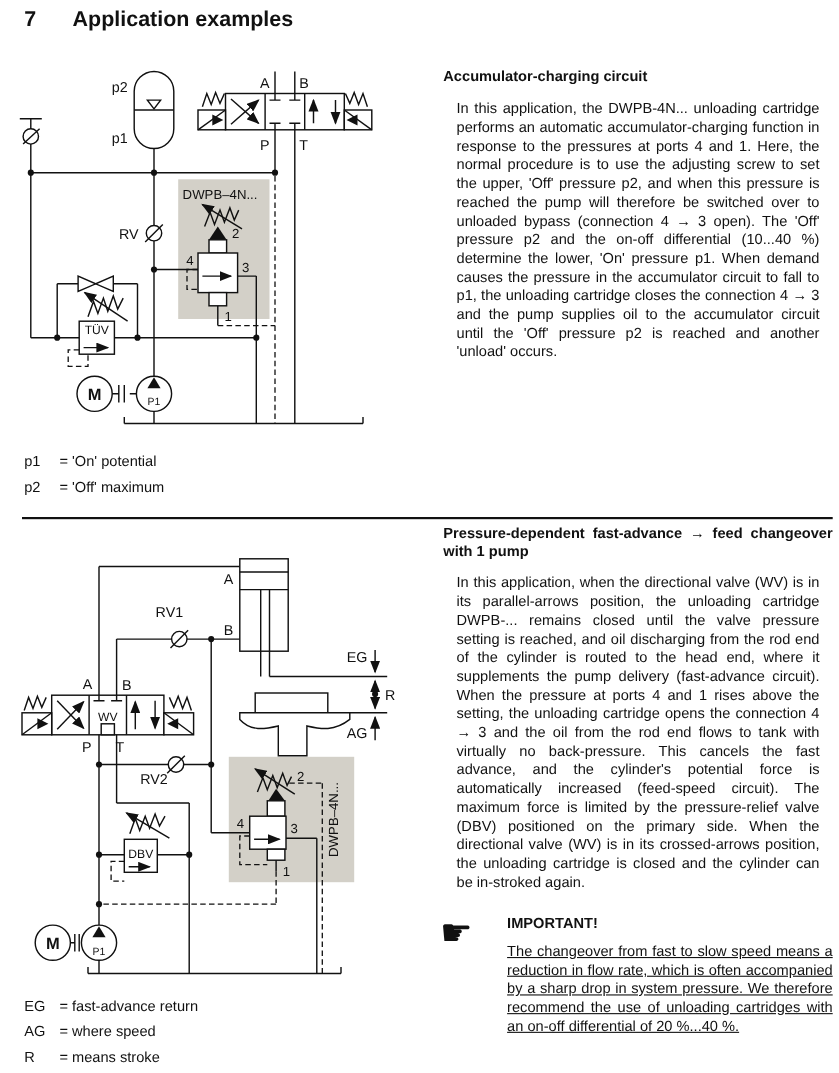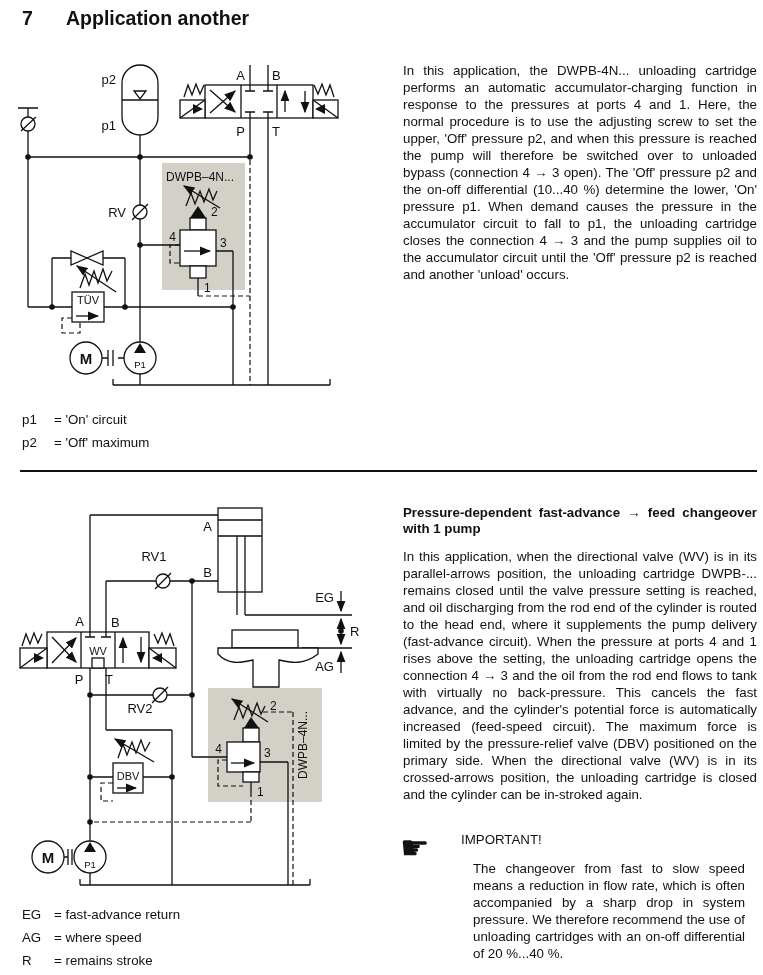--- a/index.html
+++ b/index.html
@@ -2,51 +2,51 @@
 <html><head>
 <meta charset="utf-8">
 <style>
   html,body{margin:0;padding:0;background:#fff;}
   .page{position:relative;width:763px;height:975px;background:#fff;overflow:hidden;
         font-family:"Liberation Sans",sans-serif;color:#111;}
   .title{position:absolute;left:22px;top:7px;font-size:19.5px;font-weight:bold;display:flex;}
   .title .num{width:44px;}
   .col{position:absolute;left:403px;width:354px;font-size:13.3px;line-height:17px;text-align:justify;}
   .col h3{margin:0 0 11px 0;font-size:13.3px;line-height:16px;font-weight:bold;text-align:justify;}
-  .col p{margin:0;}
+  .col p{margin:12px;}
   .divider{position:absolute;left:20px;top:470px;width:737px;border-top:2px solid #111;}
   .legend{position:absolute;left:22px;font-size:13.3px;}
   .legend .lrow{display:flex;}
   .legend1{top:408px;line-height:23px;}
   .legend2{top:903px;line-height:23px;}
   .legend .term{display:inline-block;width:32px;}
   .important{position:absolute;left:400px;top:831px;width:357px;display:flex;}
   .important .iconcol{width:61px;font-size:33px;line-height:30px;padding-top:2px;}
   .important .itext{flex:1;font-size:13.3px;line-height:17px;text-align:justify;}
-  .important h4{margin:0 0 8px 0;font-size:13.3px;font-weight:normal;}
-  .important p{margin:12px;}
+  .important h4{margin:0 0 8px 0;font-size:13.3px;font-weight:bold;}
+  .important p{margin:0;text-decoration:underline;}
   svg{position:absolute;}
   #svg1{left:14px;top:58px;}
   #svg2{left:10px;top:495px;}
   svg .ln{stroke:#111;stroke-width:1.3;fill:none;}
   svg .wf{stroke:#111;stroke-width:1.3;fill:#fff;}
   svg .bf{stroke:none;fill:#111;}
   svg .dash{stroke:#111;stroke-width:1.2;fill:none;stroke-dasharray:5,3;}
   svg text{fill:#111;stroke:none;font-family:"Liberation Sans",sans-serif;font-size:13px;}
   svg text.f11{font-size:11px;} svg text.f12{font-size:12px;}
   svg text.f9{font-size:9.5px;} svg text.f15{font-size:15px;font-weight:bold;}
 </style>
 </head>
 <body>
 
 <div class="page">
 
   <div class="title">
     <span class="num">7</span>
-    <span>Application another</span>
+    <span>Application examples</span>
   </div>
 
   <svg id="svg1" width="372" height="348" viewBox="14 58 372 348">
     <defs>
       <marker id="m1" markerWidth="9" markerHeight="7" refX="8" refY="3.5" orient="auto">
         <path d="M0,0 L9,3.5 L0,7 z" fill="#111"></path>
       </marker>
     </defs>
 
     <rect x="162" y="163" width="83" height="127" stroke="none" fill="#d3d0c8"></rect>
@@ -147,29 +147,30 @@
     <text class="f12" x="176" y="241" text-anchor="end">4</text>
     <text class="f12" x="220" y="247">3</text>
     <text class="f12" x="204" y="292">1</text>
     <text class="f15" x="86" y="364" text-anchor="middle">M</text>
     <text class="f9" x="140" y="368" text-anchor="middle">P1</text>
   </svg>
 
   <div class="legend legend1">
     <div class="lrow">
       <span class="term">p1</span>
-      <span>= 'On' circuit</span>
+      <span>= 'On' potential</span>
     </div>
     <div class="lrow">
       <span class="term">p2</span>
       <span>= 'Off' maximum</span>
     </div>
   </div>
 
   <div class="col" style="top:62px;">
+    <h3>Accumulator-charging circuit</h3>
     <p>In this application, the DWPB-4N... unloading cartridge performs an automatic accumulator-charging function in response to the pressures at ports 4 and 1. Here, the normal procedure is to use the adjusting screw to set the upper, 'Off' pressure p2, and when this pressure is reached the pump will therefore be switched over to unloaded bypass (connection 4 → 3 open). The 'Off' pressure p2 and the on-off differential (10...40 %) determine the lower, 'On' pressure p1. When demand causes the pressure in the accumulator circuit to fall to p1, the unloading cartridge closes the connection 4 → 3 and the pump supplies oil to the accumulator circuit until the 'Off' pressure p2 is reached and another 'unload' occurs.</p>
   </div>
 
   <div class="divider"></div>
 
   <svg id="svg2" width="385" height="410" viewBox="10 495 385 410">
     <defs>
       <marker id="m2" markerWidth="9" markerHeight="7" refX="8" refY="3.5" orient="auto">
         <path d="M0,0 L9,3.5 L0,7 z" fill="#111"></path>
       </marker>
@@ -278,21 +279,21 @@
     <text class="f11" x="128" y="780" text-anchor="middle">DBV</text>
     <text class="f12" x="307" y="745" text-anchor="middle" transform="rotate(-90 307 745)">DWPB–4N...</text>
     <text class="f12" x="270" y="710">2</text>
     <text class="f12" x="222" y="753" text-anchor="end">4</text>
     <text class="f12" x="264" y="757">3</text>
     <text class="f12" x="257" y="796">1</text>
     <text class="f15" x="48" y="863" text-anchor="middle">M</text>
     <text class="f9" x="90" y="868" text-anchor="middle">P1</text>
   </svg>
 
-  <div class="col" style="top:505px;">
+  <div class="col" style="top:477px;">
     <h3>Pressure-dependent fast-advance → feed changeover with 1 pump</h3>
     <p>In this application, when the directional valve (WV) is in its parallel-arrows position, the unloading cartridge DWPB-... remains closed until the valve pressure setting is reached, and oil discharging from the rod end of the cylinder is routed to the head end, where it supplements the pump delivery (fast-advance circuit). When the pressure at ports 4 and 1 rises above the setting, the unloading cartridge opens the connection 4 → 3 and the oil from the rod end flows to tank with virtually no back-pressure. This cancels the fast advance, and the cylinder's potential force is automatically increased (feed-speed circuit). The maximum force is limited by the pressure-relief valve (DBV) positioned on the primary side. When the directional valve (WV) is in its crossed-arrows position, the unloading cartridge is closed and the cylinder can be in-stroked again.</p>
   </div>
 
   <div class="important">
     <div class="iconcol">☛</div>
     <div class="itext">
       <h4>IMPORTANT!</h4>
       <p>The changeover from fast to slow speed means a reduction in flow rate, which is often accompanied by a sharp drop in system pressure. We therefore recommend the use of unloading cartridges with an on-off differential of 20 %...40 %.</p>
     </div>
@@ -302,17 +303,17 @@
     <div class="lrow">
       <span class="term">EG</span>
       <span>= fast-advance return</span>
     </div>
     <div class="lrow">
       <span class="term">AG</span>
       <span>= where speed</span>
     </div>
     <div class="lrow">
       <span class="term">R</span>
-      <span>= remains stroke</span>
+      <span>= means stroke</span>
     </div>
   </div>
 
 </div>
 
 </body></html>

